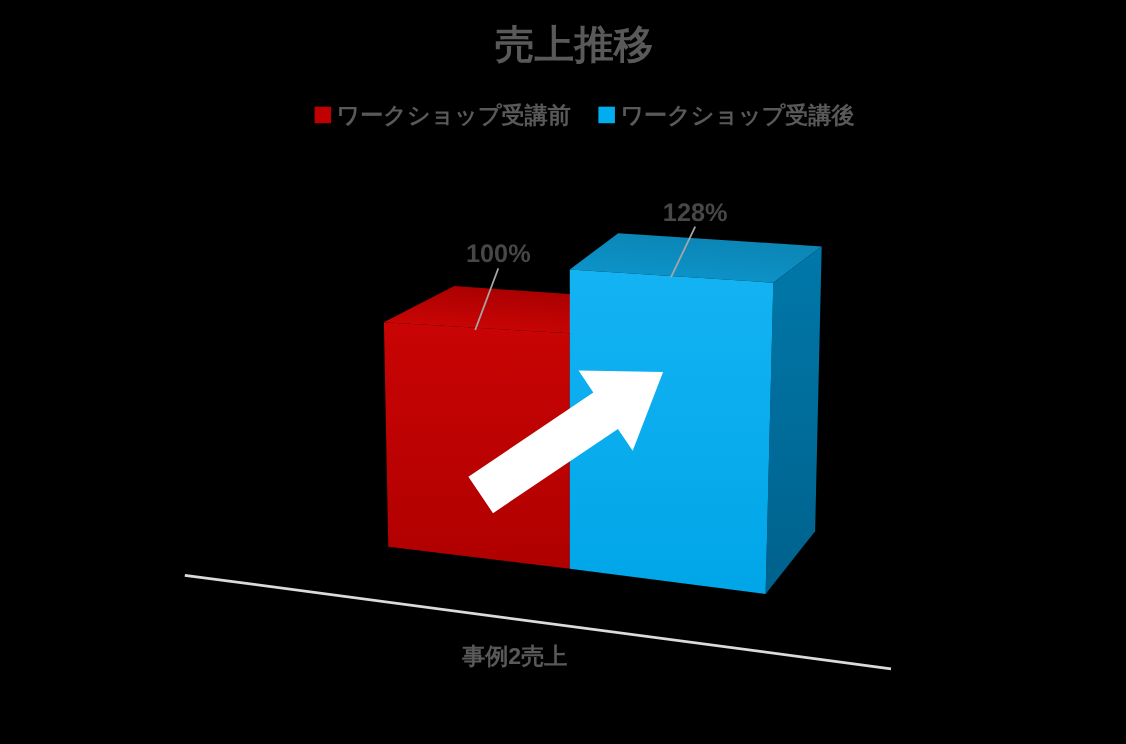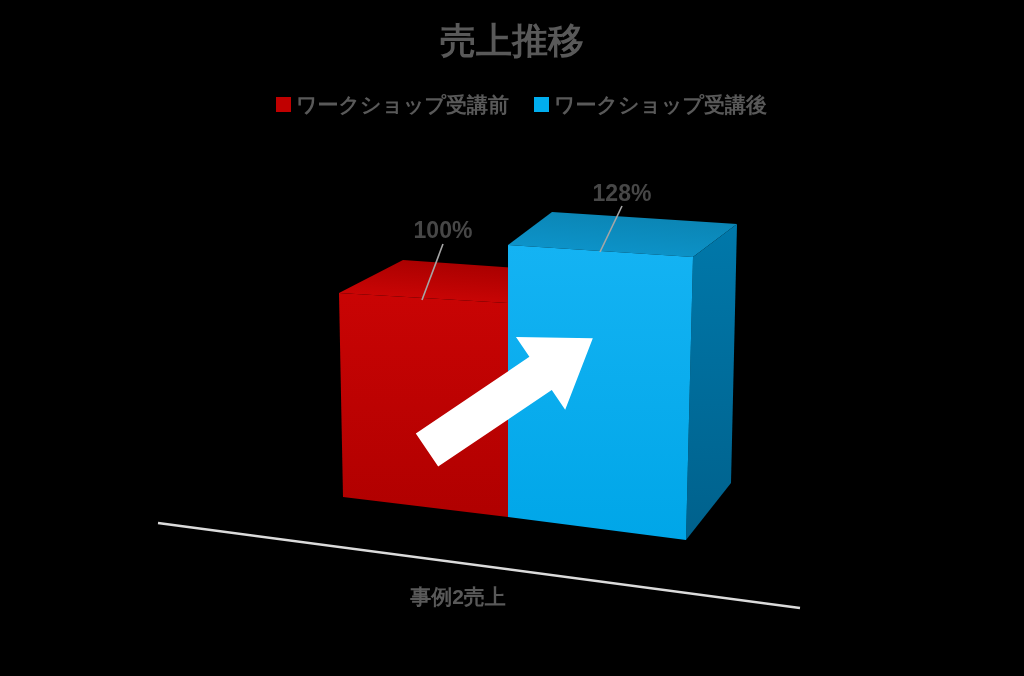--- a/index.html
+++ b/index.html
@@ -1,17 +1,17 @@
 <!DOCTYPE html>
 <html><head>
 <meta charset="utf-8">
 <style>
   html,body{margin:0;padding:0;background:#000;}
   .stage{position:relative;width:908px;height:676px;background:#000000;overflow:hidden;
-         font-family:"Liberation Sans",sans-serif;}
+         font-family:"Liberation Sans",sans-serif;margin-left:10px;}
   svg{display:block;}
   .title-text{font-family:"Liberation Sans",sans-serif;font-size:36px;font-weight:700;fill:#595959;}
   .legend-text{font-family:"Liberation Sans",sans-serif;font-size:21px;font-weight:700;fill:#595959;}
   .data-label{font-family:"Liberation Sans",sans-serif;font-size:23px;font-weight:700;fill:#474747;}
   .axis-label{font-family:"Liberation Sans",sans-serif;font-size:21px;font-weight:700;fill:#595959;}
 </style>
 </head>
 <body>
 
 <div class="stage">

